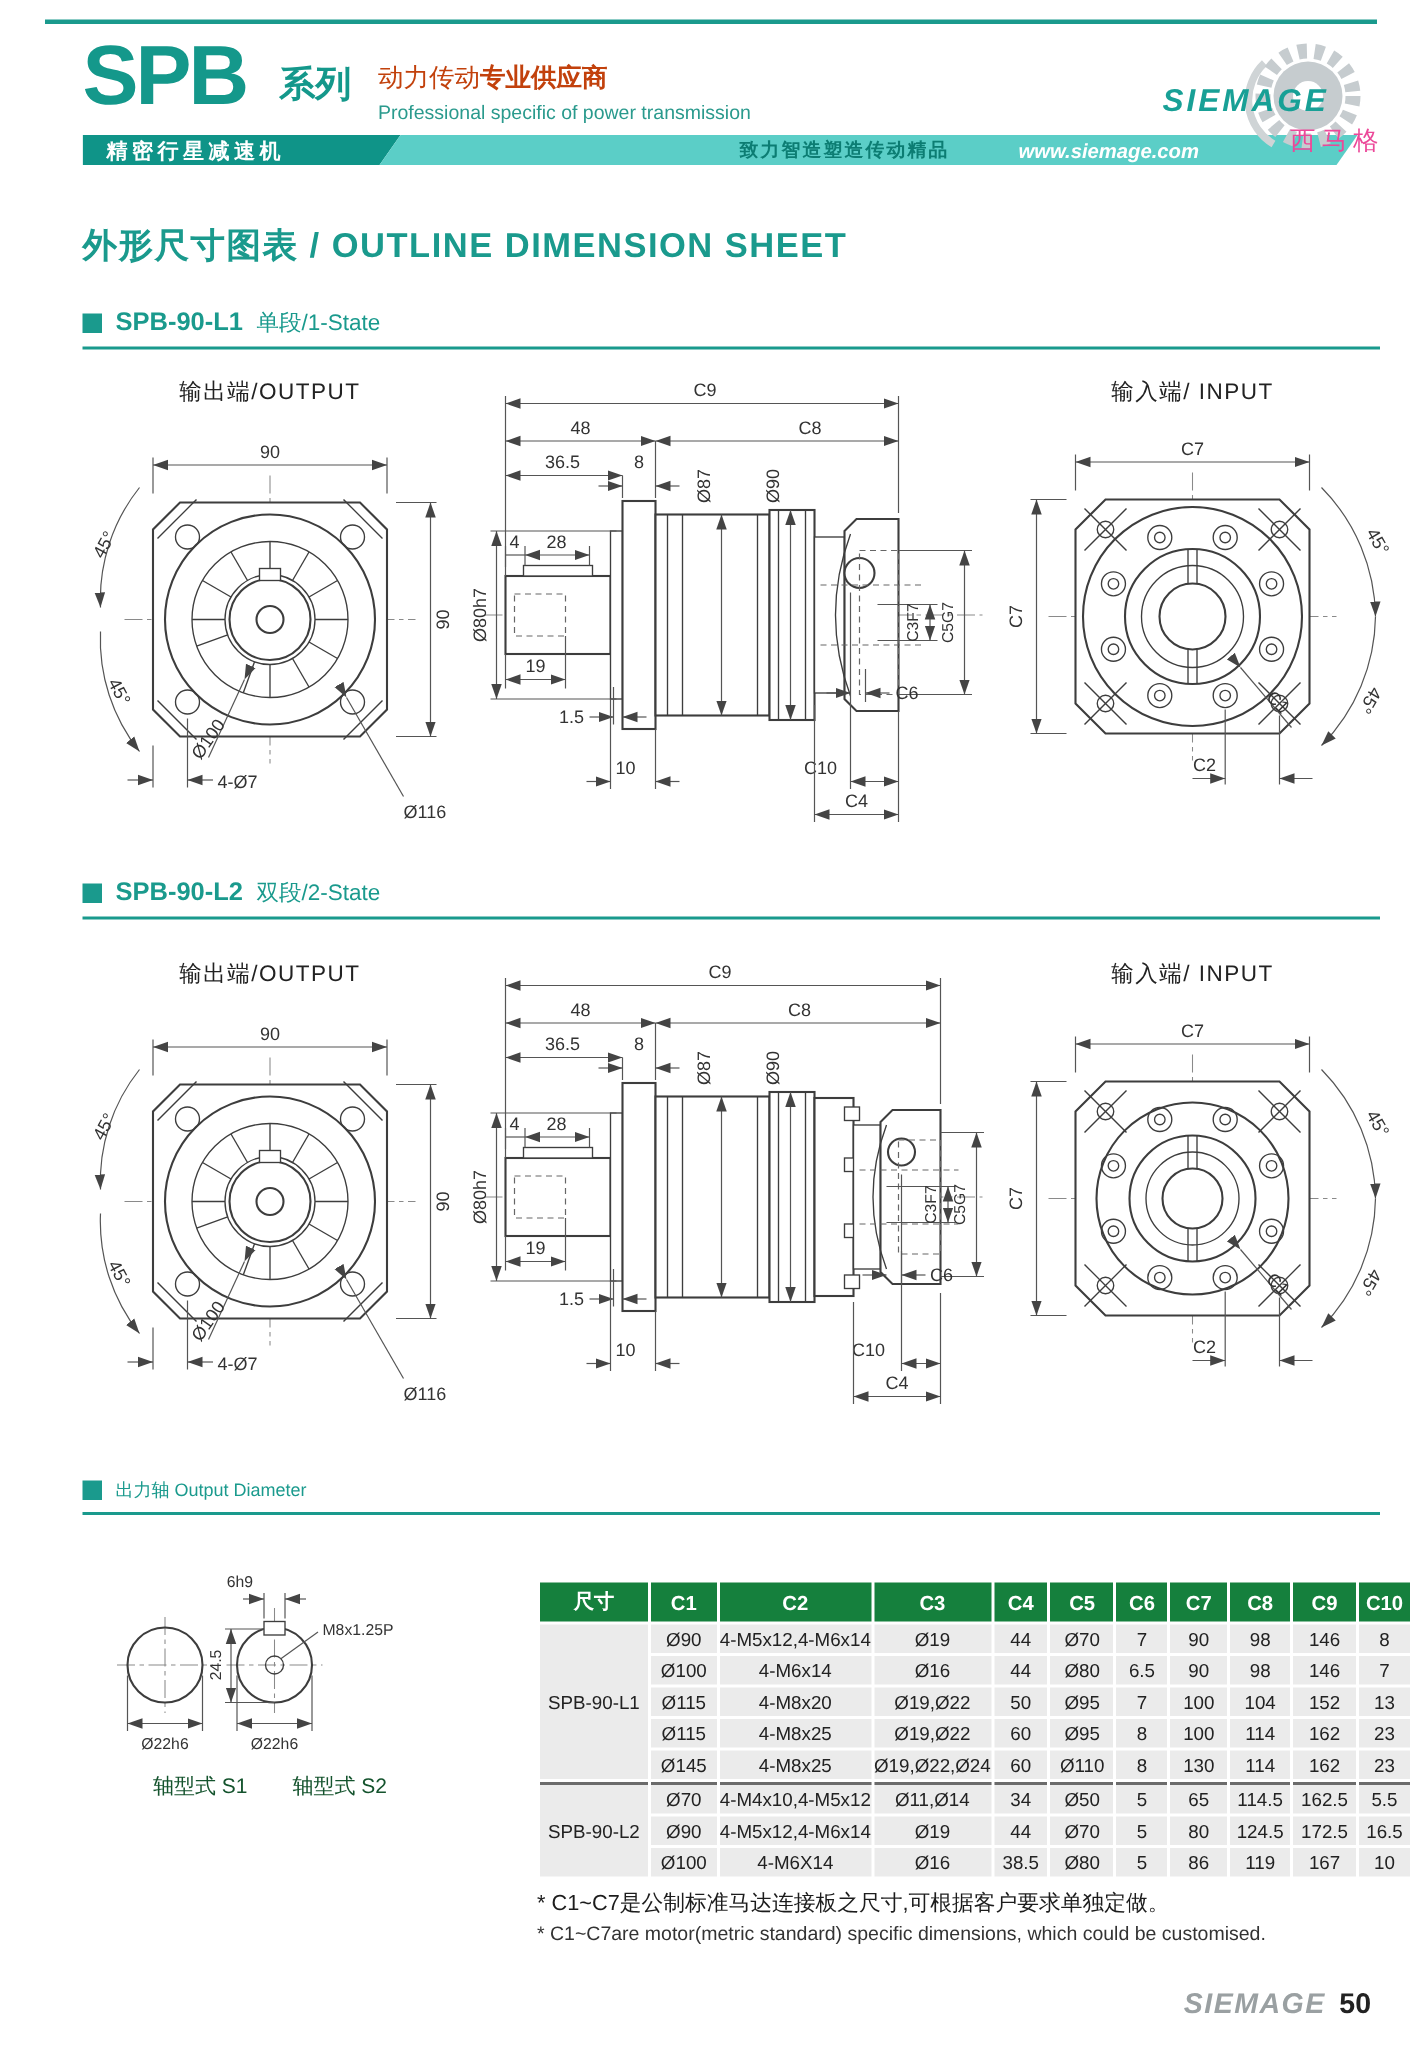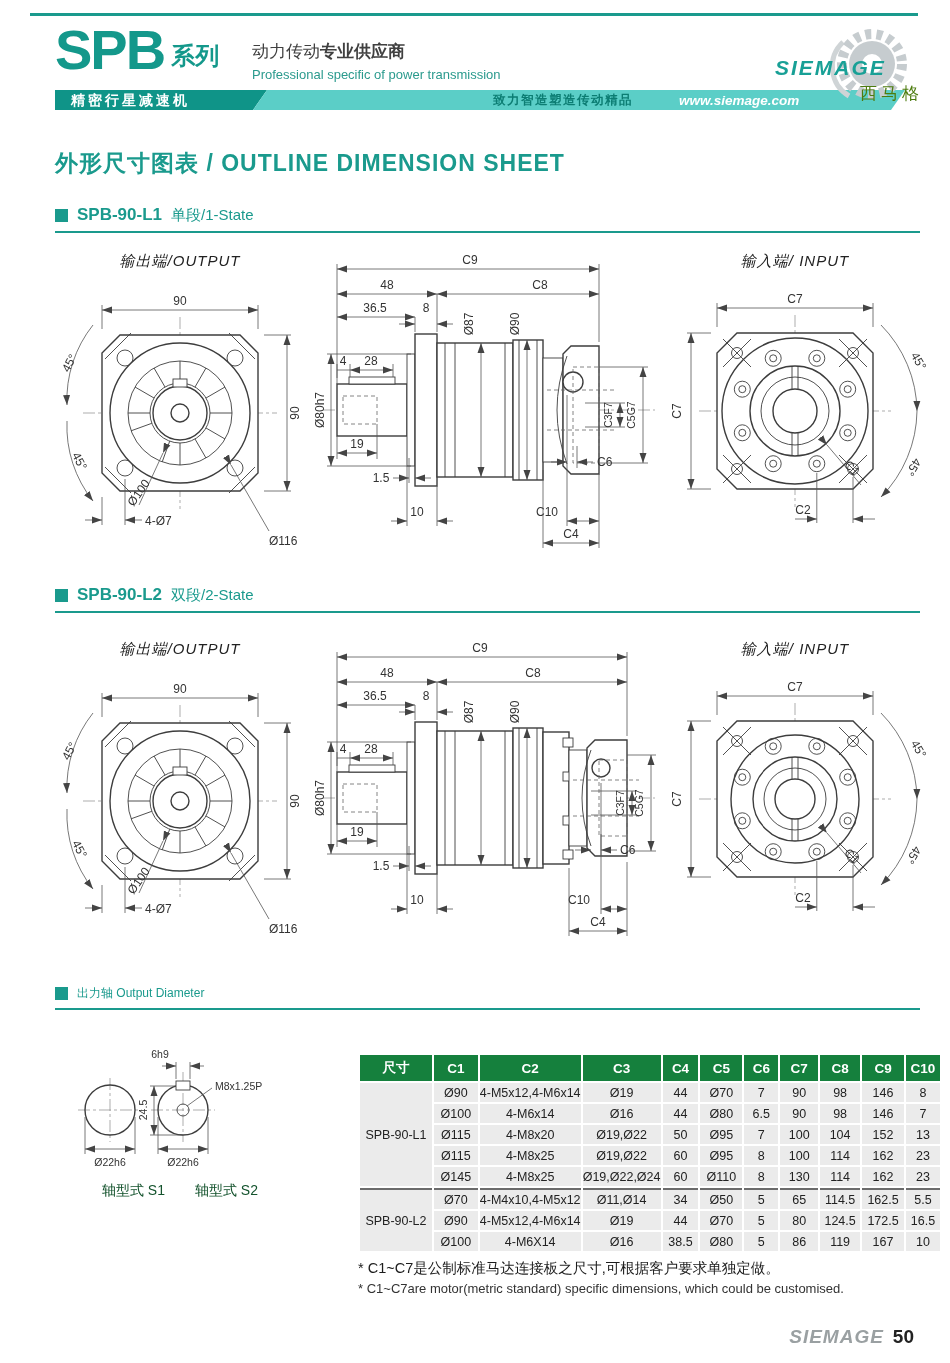--- a/index.html
+++ b/index.html
@@ -1,48 +1,48 @@
 <!DOCTYPE html>
 <html><head>
 <meta charset="utf-8">
 <style>
   html,body{margin:0;padding:0;background:#e8e8e8;}
   .page{position:relative;width:950px;height:1363px;background:#fff;margin:0 auto;overflow:hidden;
         font-family:"Liberation Sans",sans-serif;color:#333;}
   .abs{position:absolute;}
   
   .top-rule{left:30px;top:13px;width:888px;height:3px;background:#1a9a8d;}
-  .spb{left:55px;top:26px;display:flex;align-items:flex-end;}
+  .spb{left:55px;top:26px;display:flex;align-items:flex-end;gap:15px;}
   .spb-main{font-size:56px;font-weight:800;color:#14988b;line-height:.85;letter-spacing:-2px;}
   .spb-suffix{font-size:24px;color:#14988b;margin:0 0 2px 7px;font-weight:600;}
   .tagline{left:252px;top:40px;}
-  .tagline-cn{font-size:17px;color:#404040;}
+  .tagline-cn{font-size:17px;color:#c2410c;}
   .tagline-cn b{font-weight:bold;}
   .tagline-en{font-size:13px;color:#2a9a8d;margin-top:4px;}
   .band-dark{left:55px;top:90px;width:212px;height:20px;background:#0f9488;color:#fff;font-size:14px;
              font-weight:bold;letter-spacing:3px;line-height:20px;padding-left:16px;box-sizing:border-box;
              clip-path:polygon(0 0,100% 0,calc(100% - 14px) 100%,0 100%);}
   .band-light{left:253px;top:90px;width:652px;height:20px;background:#5bcec7;box-sizing:border-box;
              clip-path:polygon(14px 0,100% 0,calc(100% - 14px) 100%,0 100%);
              display:flex;align-items:center;gap:46px;padding-left:240px;}
   .band-slogan{color:#0c7d73;font-weight:bold;font-size:12.5px;letter-spacing:1.5px;white-space:nowrap;}
   .band-url{color:#fff;font-weight:bold;font-style:italic;font-size:13.5px;white-space:nowrap;}
   .logo{left:775px;top:22px;width:160px;height:90px;}
   .logo-text{position:absolute;left:0;top:34px;font-size:21px;font-weight:800;font-style:italic;
              color:#18a096;letter-spacing:2px;}
-  .logo-cn{position:absolute;left:85px;top:60px;font-size:17px;color:#4d7c0f;letter-spacing:4px;}
+  .logo-cn{position:absolute;left:85px;top:60px;font-size:17px;color:#ec4899;letter-spacing:4px;}
   
   .page-title{left:55px;top:148px;font-size:23px;font-weight:bold;color:#1a9a8d;letter-spacing:1px;}
   .section-header{left:55px;width:865px;border-bottom:2px solid #1a9a8d;padding-bottom:6px;
                   display:flex;align-items:center;gap:9px;}
   .sq{width:13px;height:13px;background:#1a9a8d;flex:0 0 auto;}
   .sec-model{font-weight:bold;font-size:17px;color:#1a9a8d;}
   .sec-stage{font-size:15px;color:#1a9a8d;}
   
-  .vtitle{font-size:15px;color:#222;text-align:center;letter-spacing:1px;margin-bottom:2px;font-style:italic;}
+  .vtitle{font-size:15px;color:#222;text-align:center;letter-spacing:1px;margin-bottom:2px;}
   svg.tech{overflow:visible;display:block;}
   svg.tech text{font-family:"Liberation Sans",sans-serif;font-size:12px;fill:#333;}
   svg.tech text.small{font-size:10.5px;}
   .ol{fill:none;stroke:#3d3d3d;stroke-width:1.4;}
   .olf{fill:#fff;stroke:#3d3d3d;stroke-width:1.4;}
   .ol2{fill:none;stroke:#3d3d3d;stroke-width:0.9;}
   .ol2f{fill:#fff;stroke:#3d3d3d;stroke-width:0.9;}
   .dl{stroke:#555;stroke-width:0.8;fill:none;}
   .cl{stroke:#8a8a8a;stroke-width:0.7;stroke-dasharray:12 3 3 3;fill:none;}
   .hid{stroke:#666;stroke-width:0.8;stroke-dasharray:4 3;fill:none;}

